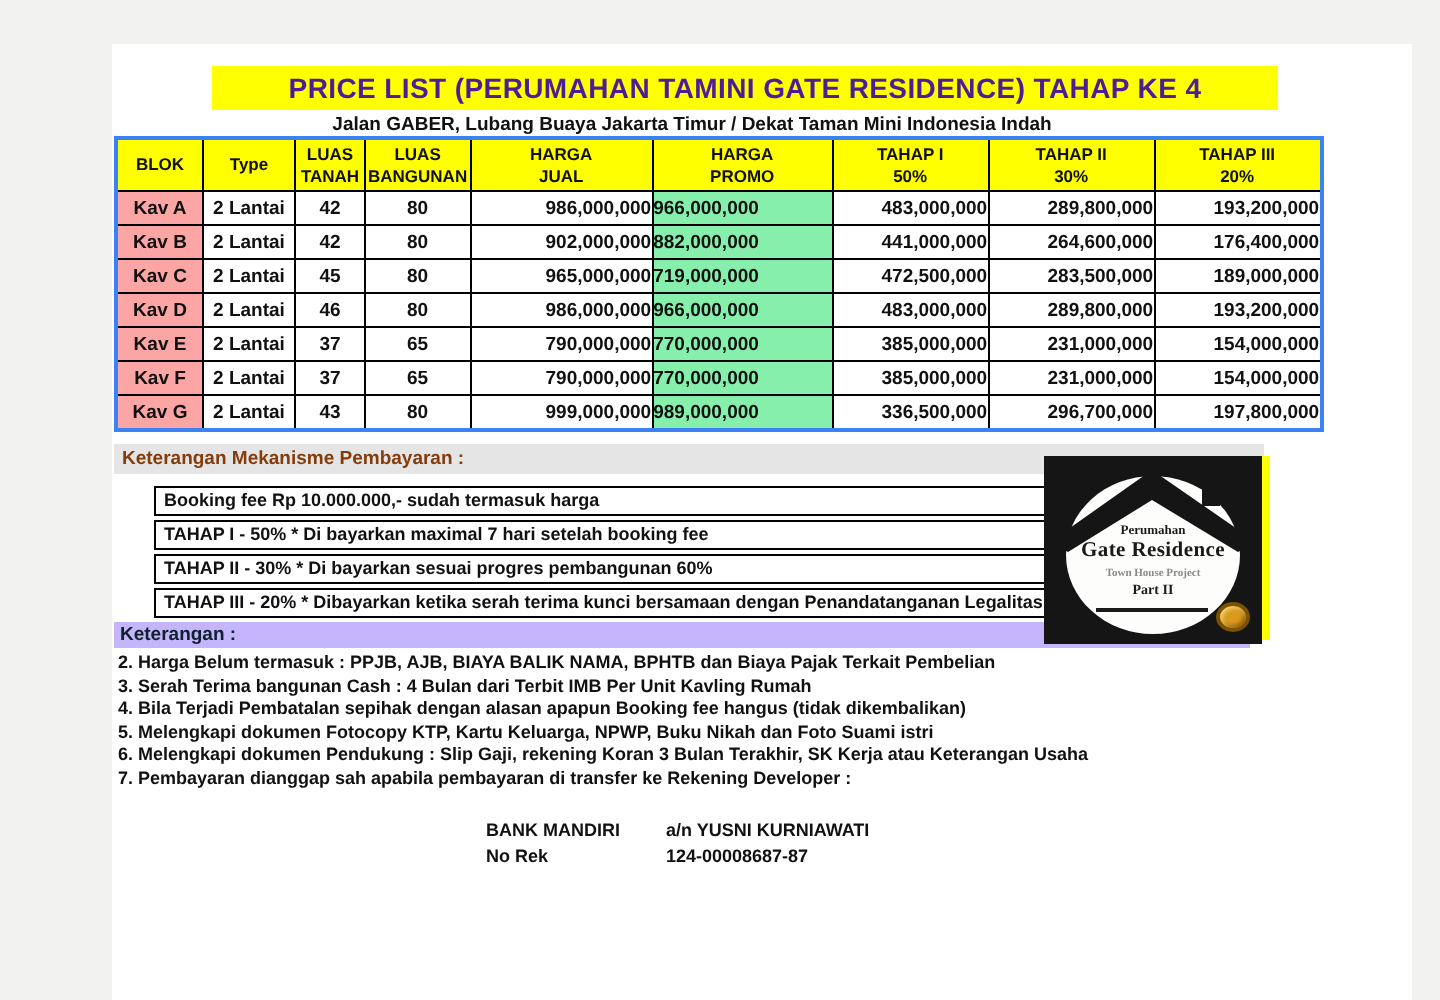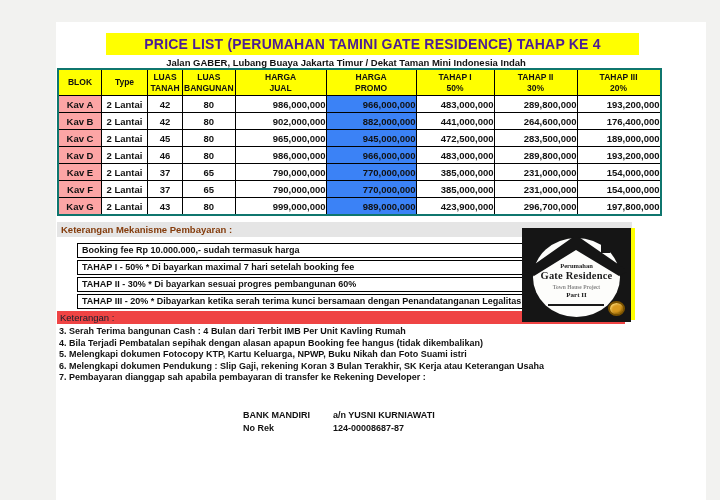--- a/index.html
+++ b/index.html
@@ -17,36 +17,36 @@
     left:50px;top:11px;width:533px;height:22px;background:#ffff00;
     font-size:14px;font-weight:700;color:#4c1d95;text-align:center;line-height:22px;
     white-space:nowrap;letter-spacing:.2px;
   }
   .subtitle{
     left:0;top:35px;width:580px;text-align:center;
     font-size:9.5px;font-weight:700;color:#111;white-space:nowrap;
   }
 
   
-  .price-table{left:1px;top:46px;border-collapse:collapse;table-layout:fixed;border:2px solid #0f766e;}
+  .price-table{left:1px;top:46px;border-collapse:collapse;table-layout:fixed;border:2px solid #3b82f6;}
   .price-table th,.price-table td{
     border:1px solid #000;font-weight:700;color:#111;overflow:hidden;white-space:nowrap;
   }
   .price-table th{
     background:#ffff00;font-size:8.5px;height:25px;text-align:center;
     white-space:pre-line;line-height:11px;padding:0 1px;
   }
   .price-table td{font-size:9.5px;height:16px;padding:0;}
   .h0{width:40px}.h1{width:43px}.h2{width:32px}.h3{width:46px}.h4{width:88px}
   .h5{width:87px}.h6{width:75px}.h7{width:80px}.h8{width:80px}
   .h6,.h7,.h8{color:#9c1a06;}
   .col0{background:#fca5a5;color:#9c1a06;text-align:center;}
   .col1,.col2,.col3{text-align:center;}
   .col4,.col6,.col7,.col8{text-align:right;padding-right:9px;}
-  .col5{background:#3b82f6;color:#7f3300;text-align:right;padding-right:7px;}
+  .col5{background:#86efac;color:#7f3300;padding-right:7px;}
 
   
   .mek-bar{
     left:1px;top:200px;width:575px;height:15px;background:#e5e5e5;
     font-size:9.5px;font-weight:700;color:#843c0c;line-height:15px;padding-left:4px;
     box-sizing:border-box;
   }
   .mek-rows{left:1px;top:221px;width:466px;padding-left:20px;}
   .mek-row{
     height:13px;margin-bottom:2px;border:1px solid #000;background:#fff;
@@ -66,22 +66,22 @@
   .logo-l4{position:absolute;left:0;width:100%;top:63px;font-size:7px;font-weight:700;}
   .logo-underline{position:absolute;left:26px;top:76px;width:56px;height:2px;background:#1a1a1a;}
   .gold-seal{
     position:absolute;left:86px;top:73px;width:17px;height:15px;border-radius:50%;
     background:#d99a1f;border:2px solid #7a5200;box-sizing:border-box;
     box-shadow:inset 1px 1px 2px #f7d87a, inset -1px -1px 2px #8a5d00;
   }
 
   
   .blue-bar{
-    left:1px;top:289px;width:568px;height:13px;background:#ef4444;z-index:1;
-    font-size:9.5px;font-weight:400;color:#10212e;line-height:13px;padding-left:3px;
+    left:1px;top:289px;width:568px;height:13px;background:#c4b5fd;z-index:1;
+    font-size:9.5px;font-weight:700;color:#10212e;line-height:13px;padding-left:3px;
     box-sizing:border-box;
   }
   .notes{left:1px;top:304px;width:620px;}
   .note-line{
     font-size:9px;font-weight:700;color:#111;line-height:11.5px;height:11.5px;
     padding-left:2px;white-space:nowrap;overflow:hidden;
   }
 
   
   .bank-line{font-size:9px;font-weight:700;color:#111;white-space:nowrap;}
@@ -140,21 +140,21 @@
           <td class="col6">441,000,000</td>
           <td class="col7">264,600,000</td>
           <td class="col8">176,400,000</td>
         </tr>
         <tr>
           <td class="col0">Kav C</td>
           <td class="col1">2 Lantai</td>
           <td class="col2">45</td>
           <td class="col3">80</td>
           <td class="col4">965,000,000</td>
-          <td class="col5">945,000,000</td>
+          <td class="col5">719,000,000</td>
           <td class="col6">472,500,000</td>
           <td class="col7">283,500,000</td>
           <td class="col8">189,000,000</td>
         </tr>
         <tr>
           <td class="col0">Kav D</td>
           <td class="col1">2 Lantai</td>
           <td class="col2">46</td>
           <td class="col3">80</td>
           <td class="col4">986,000,000</td>
@@ -185,21 +185,21 @@
           <td class="col7">231,000,000</td>
           <td class="col8">154,000,000</td>
         </tr>
         <tr>
           <td class="col0">Kav G</td>
           <td class="col1">2 Lantai</td>
           <td class="col2">43</td>
           <td class="col3">80</td>
           <td class="col4">999,000,000</td>
           <td class="col5">989,000,000</td>
-          <td class="col6">423,900,000</td>
+          <td class="col6">336,500,000</td>
           <td class="col7">296,700,000</td>
           <td class="col8">197,800,000</td>
         </tr>
       </tbody>
   </table>
 
   <div class="abs mek-bar">Keterangan Mekanisme Pembayaran :</div>
   <div class="abs mek-rows" id="mekRows">
       <div class="mek-row">Booking fee Rp 10.000.000,- sudah termasuk harga</div>
       <div class="mek-row">TAHAP I - 50% * Di bayarkan maximal 7 hari setelah booking fee</div>
@@ -219,20 +219,21 @@
       <div class="logo-l2">Gate Residence</div>
       <div class="logo-l3">Town House Project</div>
       <div class="logo-l4">Part II</div>
       <div class="logo-underline"></div>
     </div>
     <div class="gold-seal"></div>
   </div>
 
   <div class="abs blue-bar">Keterangan :</div>
   <div class="abs notes" id="noteList">
+      <div class="note-line">2. Harga Belum termasuk : PPJB, AJB, BIAYA BALIK NAMA, BPHTB dan Biaya Pajak Terkait Pembelian</div>
       <div class="note-line">3. Serah Terima bangunan Cash : 4 Bulan dari Terbit IMB Per Unit Kavling Rumah</div>
       <div class="note-line">4. Bila Terjadi Pembatalan sepihak dengan alasan apapun Booking fee hangus (tidak dikembalikan)</div>
       <div class="note-line">5. Melengkapi dokumen Fotocopy KTP, Kartu Keluarga, NPWP, Buku Nikah dan Foto Suami istri</div>
       <div class="note-line">6. Melengkapi dokumen Pendukung : Slip Gaji, rekening Koran 3 Bulan Terakhir, SK Kerja atau Keterangan Usaha</div>
       <div class="note-line">7. Pembayaran dianggap sah apabila pembayaran di transfer ke Rekening Developer :</div>
     </div>
 
   <div class="abs bank-line bank-l1">
     <span class="bank-label">BANK MANDIRI</span><span>a/n  YUSNI KURNIAWATI</span>
   </div>

